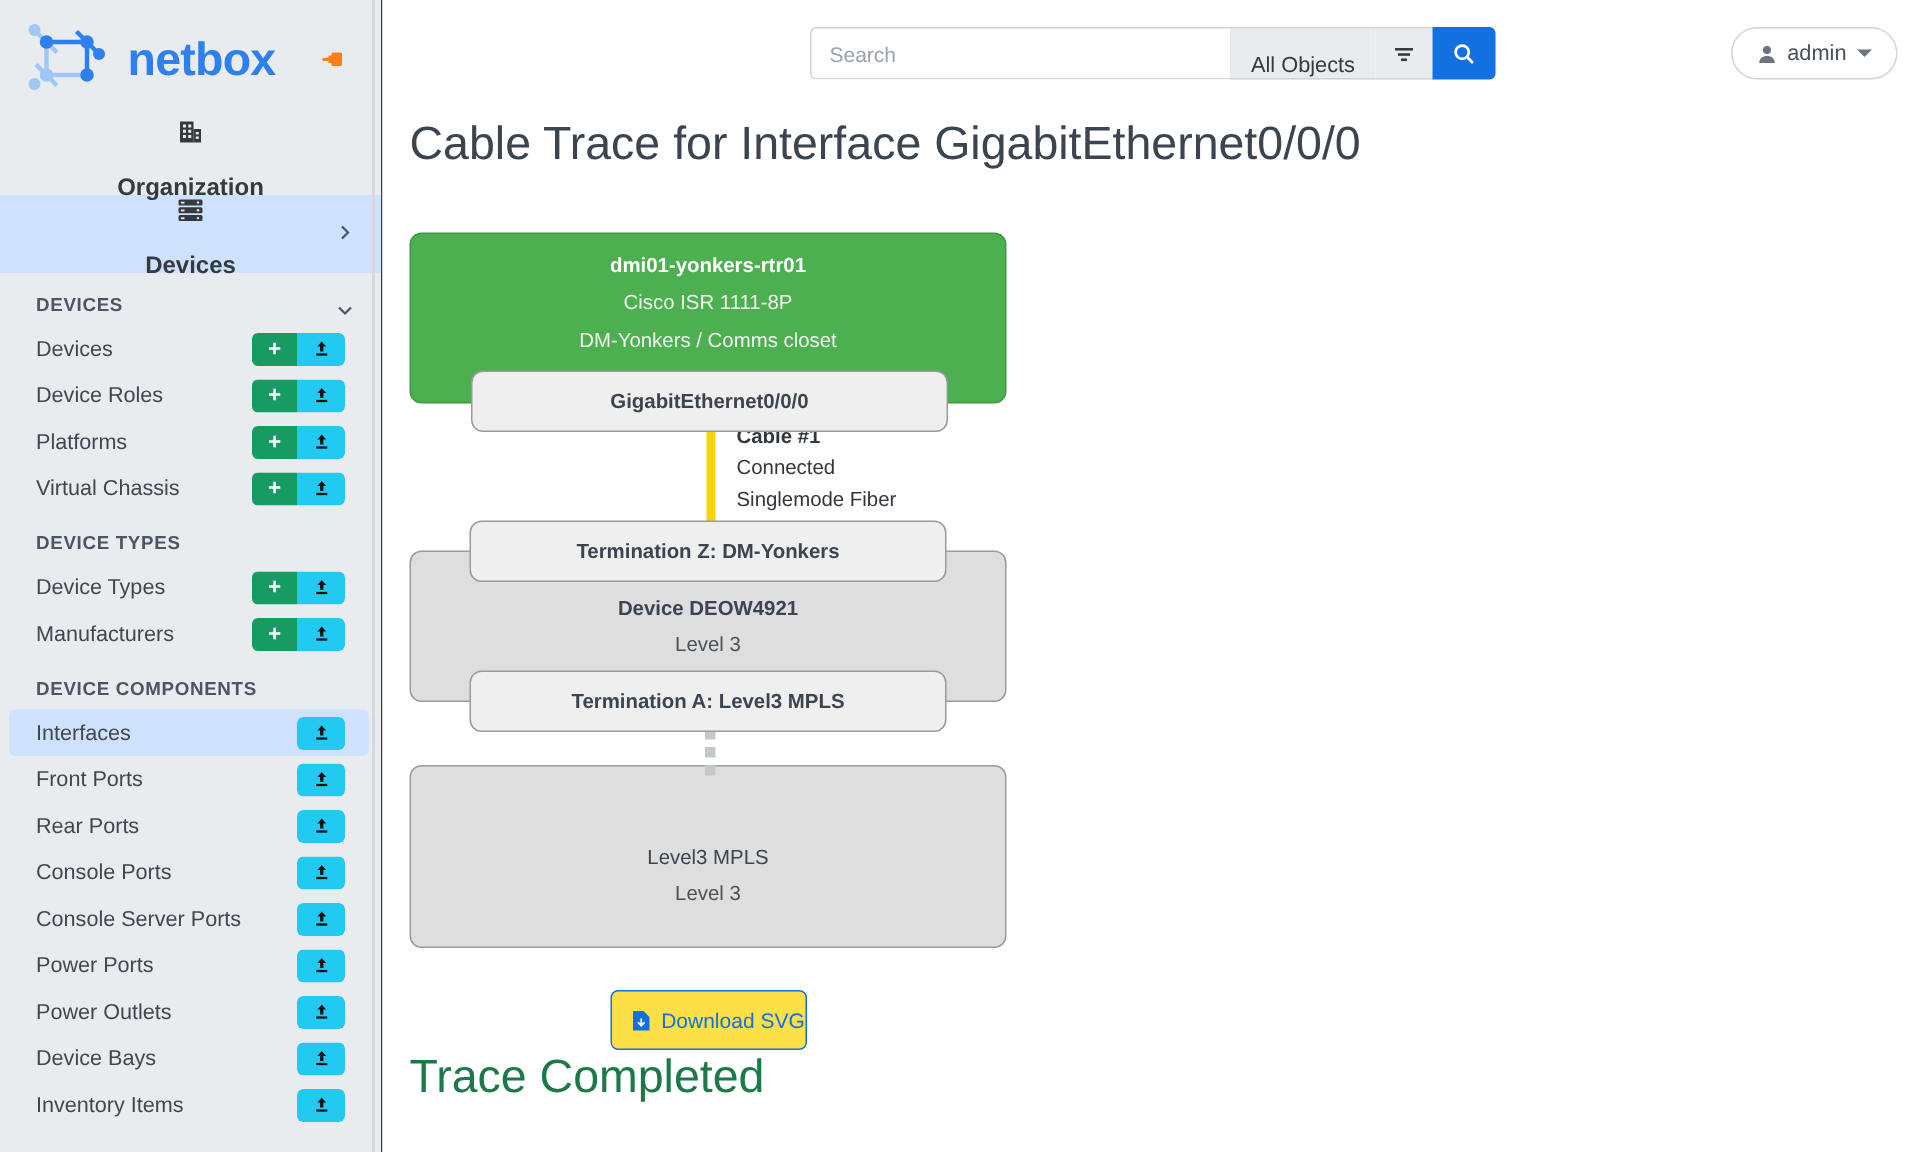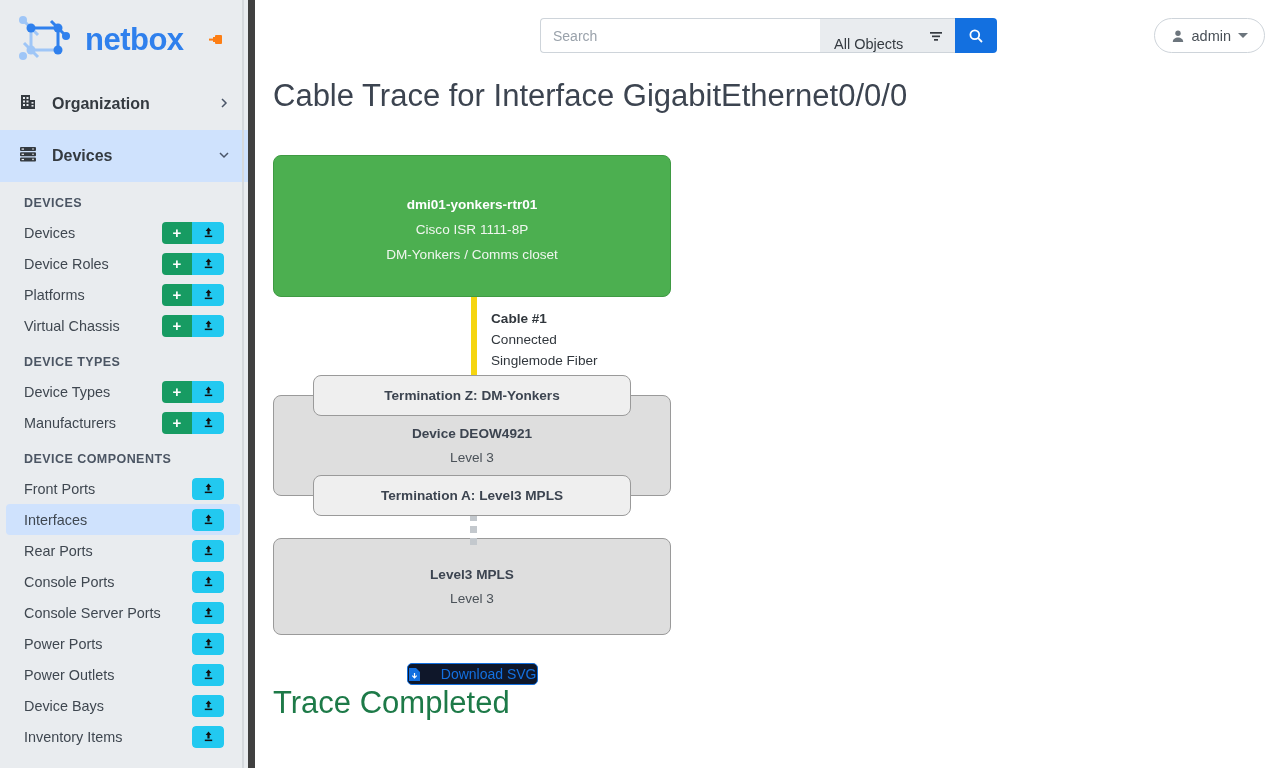--- a/index.html
+++ b/index.html
@@ -10,41 +10,41 @@
     background: #ffffff;
     font-family: "Liberation Sans", sans-serif;
     color: #343a40;
   }
 
   
   #sidebar {
     position: absolute; left: 0; top: 0;
     width: 255px; height: 768px;
     background: #e9ecef;
-    border-right: 7px solid #404040;
+    border-right: 1px solid #404040;
     overflow: hidden;
   }
   #sidebar-scroll { position: absolute; right: 2px; top: 0; width: 5px; height: 768px; }
   #sidebar-scroll i { display:block; position:absolute; left:1px; top:0; width:2px; height:768px; background:#d5d9dd; }
 
   .brand {
     height: 78px; display: flex; align-items: center;
     padding: 0 14px 0 18px; position: relative;
   }
   .brand-logo { display: flex; align-items: center; gap: 9px; }
   .brand-word {
     font-size: 31px; font-weight: 700; color: #2f80ed;
     letter-spacing: -0.5px; line-height: 1;
   }
   .pin-icon { position: absolute; right: 22px; top: 31px; }
 
   .nav-group {
     display: flex; align-items: center; gap: 14px;
     height: 52px; padding: 0 18px; cursor: pointer;
-    font-size: 16px; font-weight: 700; color: #343a40;
+    font-size: 16px; font-weight: 700; color: #343a40; flex-direction: column;
   }
   .nav-group .chev { margin-left: auto; color: #4a5568; font-size: 13px; }
   .nav-group.active { background: #cfe2fd; }
 
   .sec-label {
     font-size: 12.5px; font-weight: 700; color: #4b5563;
     letter-spacing: 0.45px; padding: 14px 0 7px 24px;
   }
 
   .nav-row {
@@ -93,21 +93,21 @@
   
   #main { position:absolute; left:255px; top:70px; right:0; bottom:0; background:#fff; }
   .page-title { font-size: 31px; color: #3c4450; margin: 0; padding: 8px 0 0 18px; font-weight: 400; }
 
   .trace-col { position:absolute; left:18px; top:85px; width:398px; }
 
   .node {
     border-radius: 8px; border: 1px solid #9a9a9a;
     text-align:center; position:relative;
   }
-  .node.device { background:#4caf50; border-color:#3f9a43; padding: 41px 10px 34px; }
+  .node.device { background:#4caf50; border-color:#3f9a43; padding: 13px 10px 34px; }
   .node.device .n1 { color:#fff; font-size:13.6px; font-weight:700; margin-bottom:10px; }
   .node.device .n2 { color:#f0f6ef; font-size:13.6px; margin-bottom:10px; }
   .node.device .n3 { color:#f0f6ef; font-size:13.6px; }
 
   .term-box {
     background:#efefef; border:1px solid #9a9a9a; border-radius:8px;
     height:41px; display:flex; align-items:center; justify-content:center;
     font-size:13.6px; font-weight:700; color:#3c4450;
     width: 318px; margin: 0 auto;
   }
@@ -132,28 +132,28 @@
 
   .dots { height:42px; position:relative; }
   .dots i {
     position:absolute; left:197px; width:7px; height:7px; background:#c3c8cd;
   }
 
   .provider-box {
     background:#dedede; border:1px solid #9a9a9a; border-radius:8px;
     padding: 28px 10px; text-align:center;
   }
-  .provider-box .p1 { font-size:13.6px; font-weight:700; color:#3c4450; margin-bottom:9px; }
+  .provider-box .p1 { font-size:13.6px; font-weight:400; color:#3c4450; margin-bottom:9px;margin-top:25px; }
   .provider-box .p2 { font-size:13.6px; color:#4b5259; }
 
   .dl-btn {
-    margin: 28px auto 0; width: 131px; height:22px;
-    border:1px solid #1370e0; border-radius:5px; background:#0f172a;
+    margin: 28px auto 0; width: 131px; height:40px;
+    border:1px solid #1370e0; border-radius:5px; background:#fde047;
     color:#1370e0; font-size:14px; display:flex; align-items:center;
-    justify-content:space-between; gap:7px; cursor:pointer;
+    justify-content:flex-end; gap:7px; cursor:pointer;
   }
   .trace-done { text-align:left; color:#1d7a48; font-size:31px; }
 
   
   .card {
     position:absolute; left:441px; top:85px; width:568px;
     background:#fff; border:1px solid #e3e6ea; border-radius:7px;
     box-shadow: 0 1px 2px rgba(0,0,0,.05);
     padding: 18px 18px 24px;
   }
@@ -322,33 +322,33 @@
           </div>
           <div class="b-imp">
             <svg width="13" height="13" viewBox="0 0 13 13">
               <path d="M6.5 1.6 L9.4 5 H7.6 v3.4 H5.4 V5 H3.6 Z" fill="#111"></path>
               <rect x="2.8" y="9.6" width="7.4" height="1.5" fill="#111"></rect>
             </svg>
           </div>
         </div>
       </div>
       <div class="sec-label">DEVICE COMPONENTS</div>
-      <div class="nav-row">
-        <span class="lbl">Front Ports</span>
-        <div class="btn-grp only">
-          <div class="b-imp">
-            <svg width="13" height="13" viewBox="0 0 13 13">
-              <path d="M6.5 1.6 L9.4 5 H7.6 v3.4 H5.4 V5 H3.6 Z" fill="#111"></path>
-              <rect x="2.8" y="9.6" width="7.4" height="1.5" fill="#111"></rect>
-            </svg>
-          </div>
-        </div>
-      </div>
       <div class="nav-row sel">
         <span class="lbl">Interfaces</span>
+        <div class="btn-grp only">
+          <div class="b-imp">
+            <svg width="13" height="13" viewBox="0 0 13 13">
+              <path d="M6.5 1.6 L9.4 5 H7.6 v3.4 H5.4 V5 H3.6 Z" fill="#111"></path>
+              <rect x="2.8" y="9.6" width="7.4" height="1.5" fill="#111"></rect>
+            </svg>
+          </div>
+        </div>
+      </div>
+      <div class="nav-row">
+        <span class="lbl">Front Ports</span>
         <div class="btn-grp only">
           <div class="b-imp">
             <svg width="13" height="13" viewBox="0 0 13 13">
               <path d="M6.5 1.6 L9.4 5 H7.6 v3.4 H5.4 V5 H3.6 Z" fill="#111"></path>
               <rect x="2.8" y="9.6" width="7.4" height="1.5" fill="#111"></rect>
             </svg>
           </div>
         </div>
       </div>
       <div class="nav-row">
@@ -471,20 +471,23 @@
 <div id="main">
 
   <h1 class="page-title">Cable Trace for Interface GigabitEthernet0/0/0</h1>
 
   <div class="trace-col">
 
     <div class="node device">
       <div class="n1">dmi01-yonkers-rtr01</div>
       <div class="n2">Cisco ISR 1111-8P</div>
       <div class="n3">DM-Yonkers / Comms closet</div>
+      <div class="term-box iface-box" style="bottom:-20px; top:auto; position:absolute;">
+        <span>GigabitEthernet0/0/0</span>
+      </div>
     </div>
 
     <div class="cable-seg">
       <div class="cable-line" style="background: rgb(245, 213, 16);"></div>
       <div class="cable-txt">
         <div class="c1">Cable #1</div>
         <div class="c2">Connected</div>
         <div class="c3">Singlemode Fiber</div>
       </div>
     </div>

